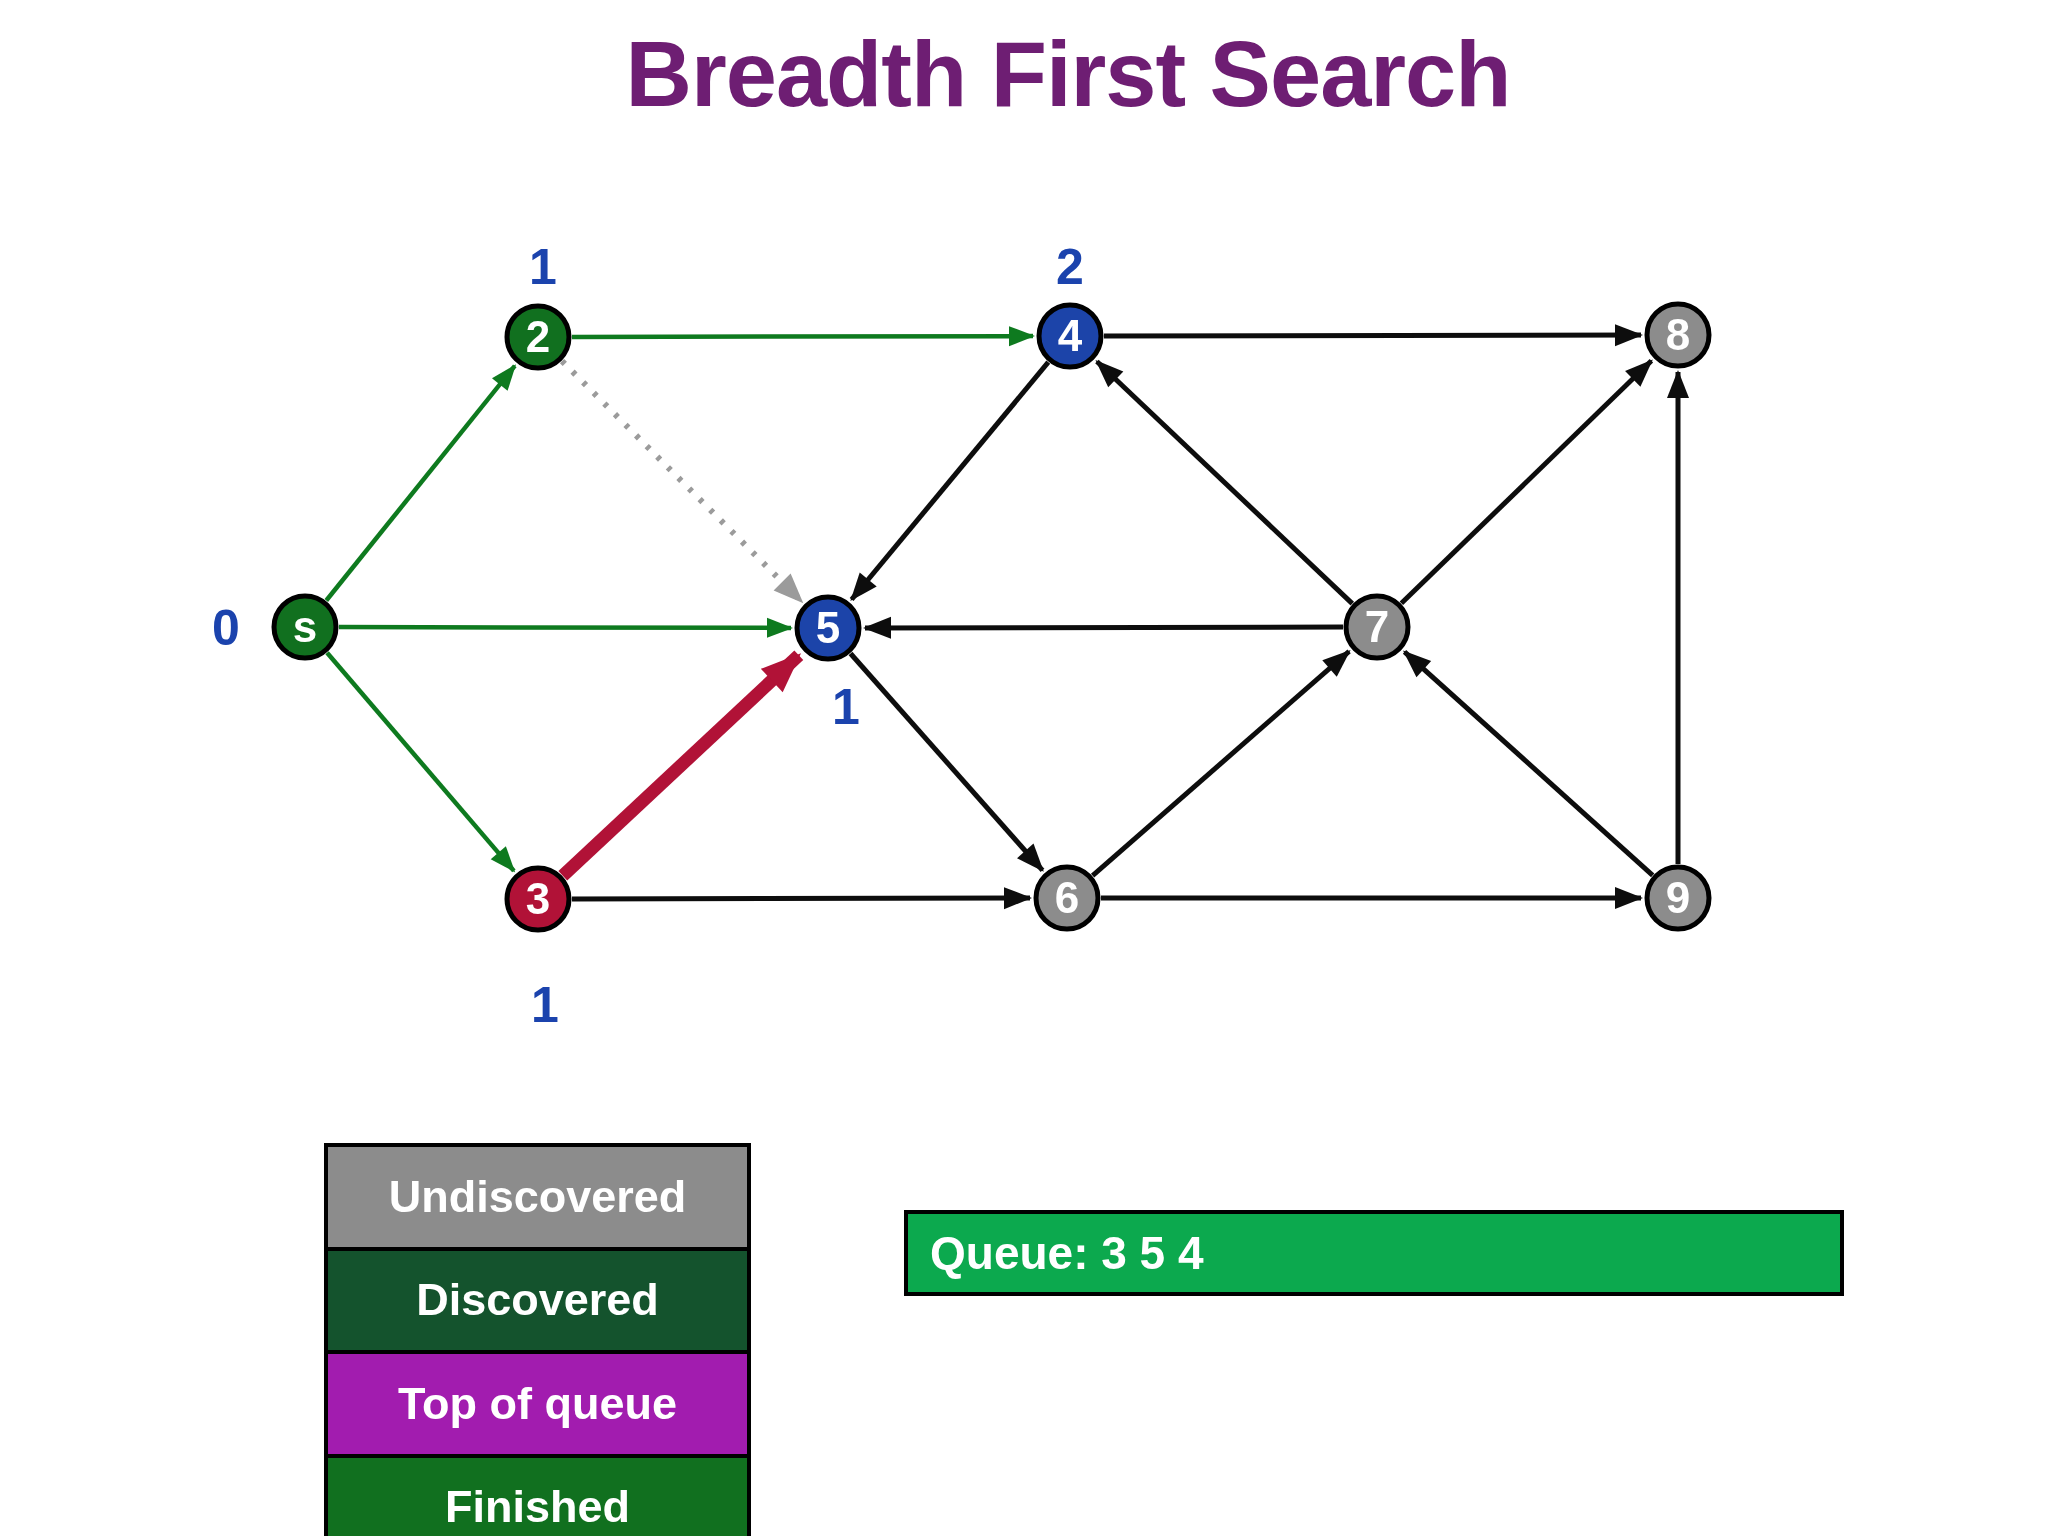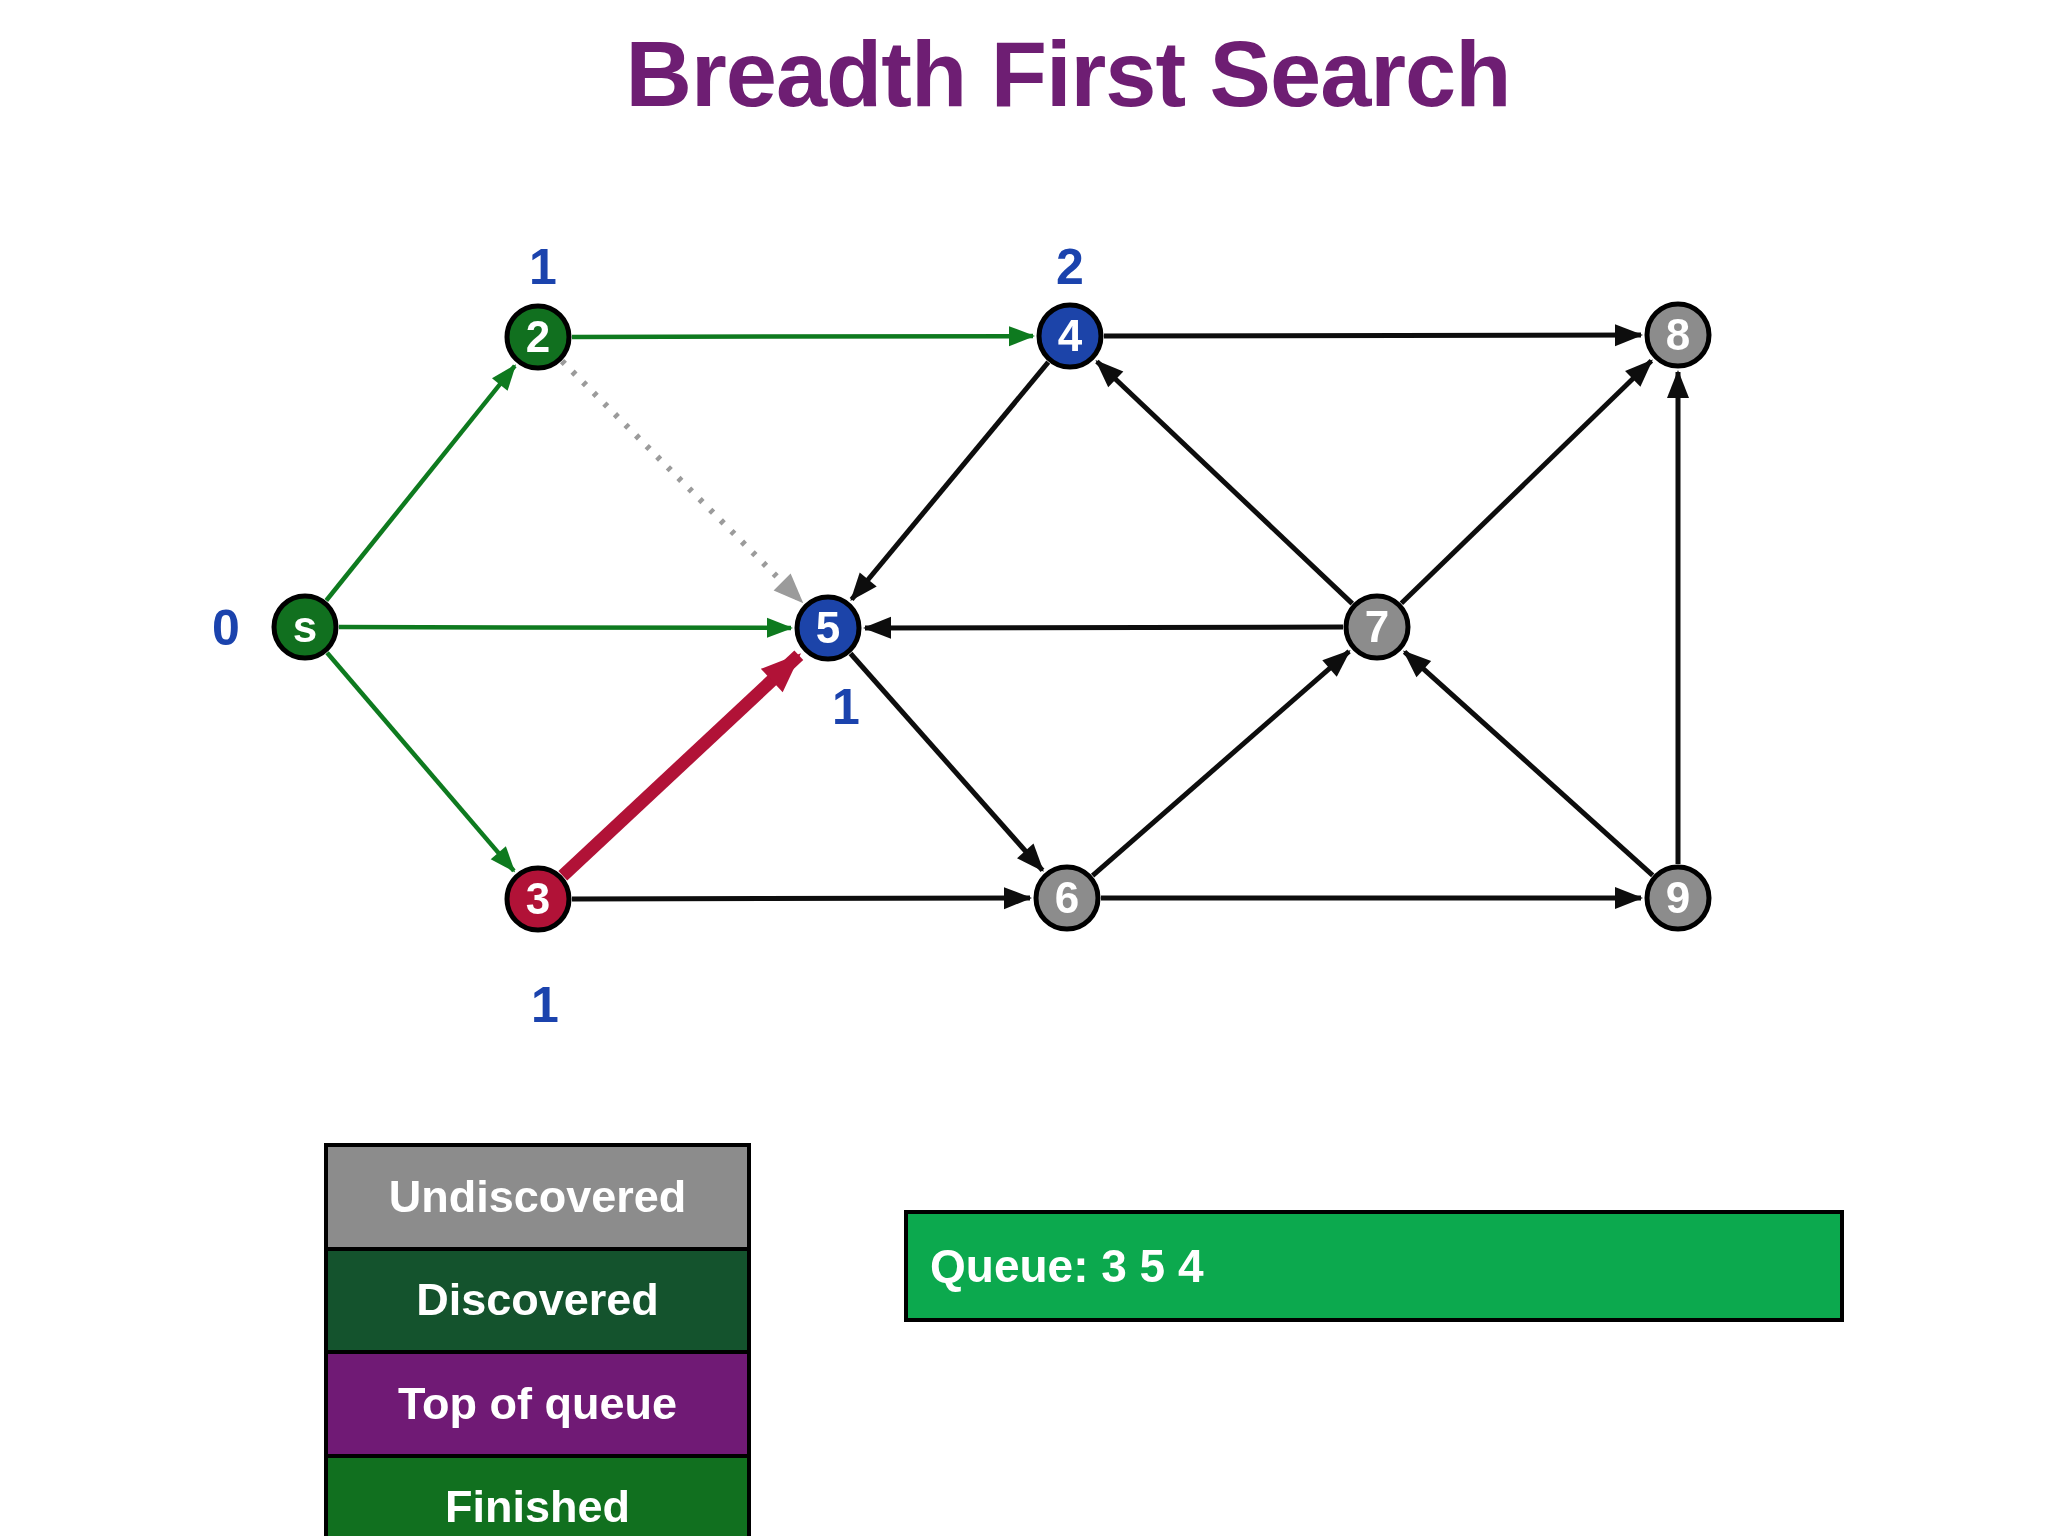--- a/index.html
+++ b/index.html
@@ -32,21 +32,21 @@
   .legend-row {
     flex: 1 1 0;
     display: flex; align-items: center; justify-content: center;
     color: #ffffff;
     font-size: 45px; font-weight: bold;
     border-bottom: 4px solid #000;
   }
   .legend-row:last-child { border-bottom: none; }
   .queue {
     position: absolute; left: 904px; top: 1210px;
-    width: 940px; height: 112px;
+    width: 940px; height: 86px;
     border: 4px solid #000;
     box-sizing: border-box;
     display: flex; align-items: center;
     padding-left: 22px;
     color: #ffffff;
     font-size: 46px; font-weight: bold;
   }
   svg text { font-family: "Liberation Sans", sans-serif; }
 </style>
 </head>
@@ -129,21 +129,21 @@
     </g>
   </svg>
 
 <div class="legend">
   <div class="legend-row" style="background-color: rgb(140, 140, 140);">
     <span>Undiscovered</span>
   </div>
   <div class="legend-row" style="background-color: #14532d;">
     <span>Discovered</span>
   </div>
-  <div class="legend-row" style="background-color: #701a75;">
+  <div class="legend-row" style="background-color: #a21caf;">
     <span>Top of queue</span>
   </div>
   <div class="legend-row" style="background-color: rgb(17, 112, 31);">
     <span>Finished</span>
   </div>
 </div>
 
 <div class="queue" style="background-color: rgb(12, 169, 78);">
   <span>Queue: 3 5 4</span>
 </div>

